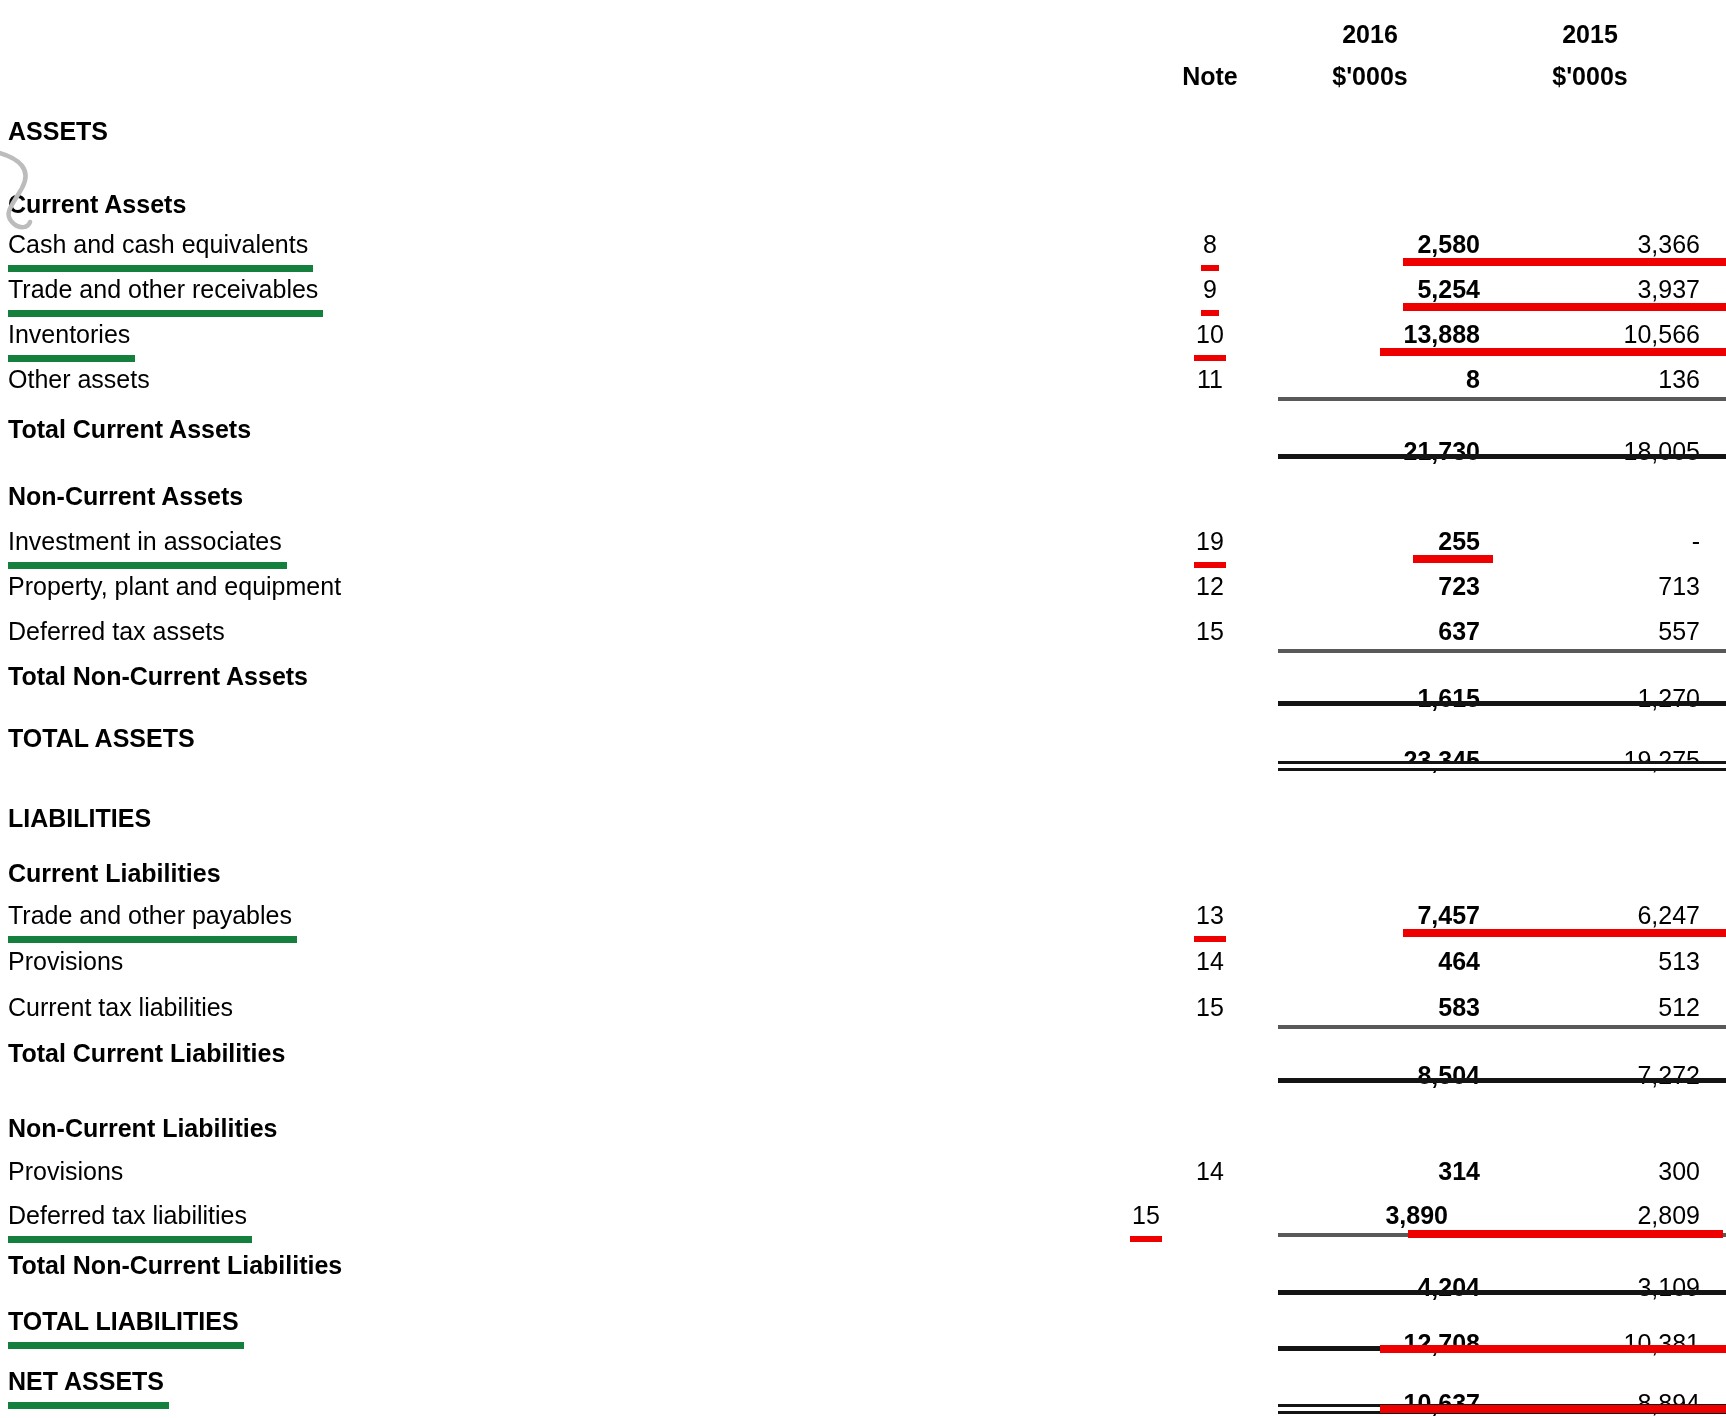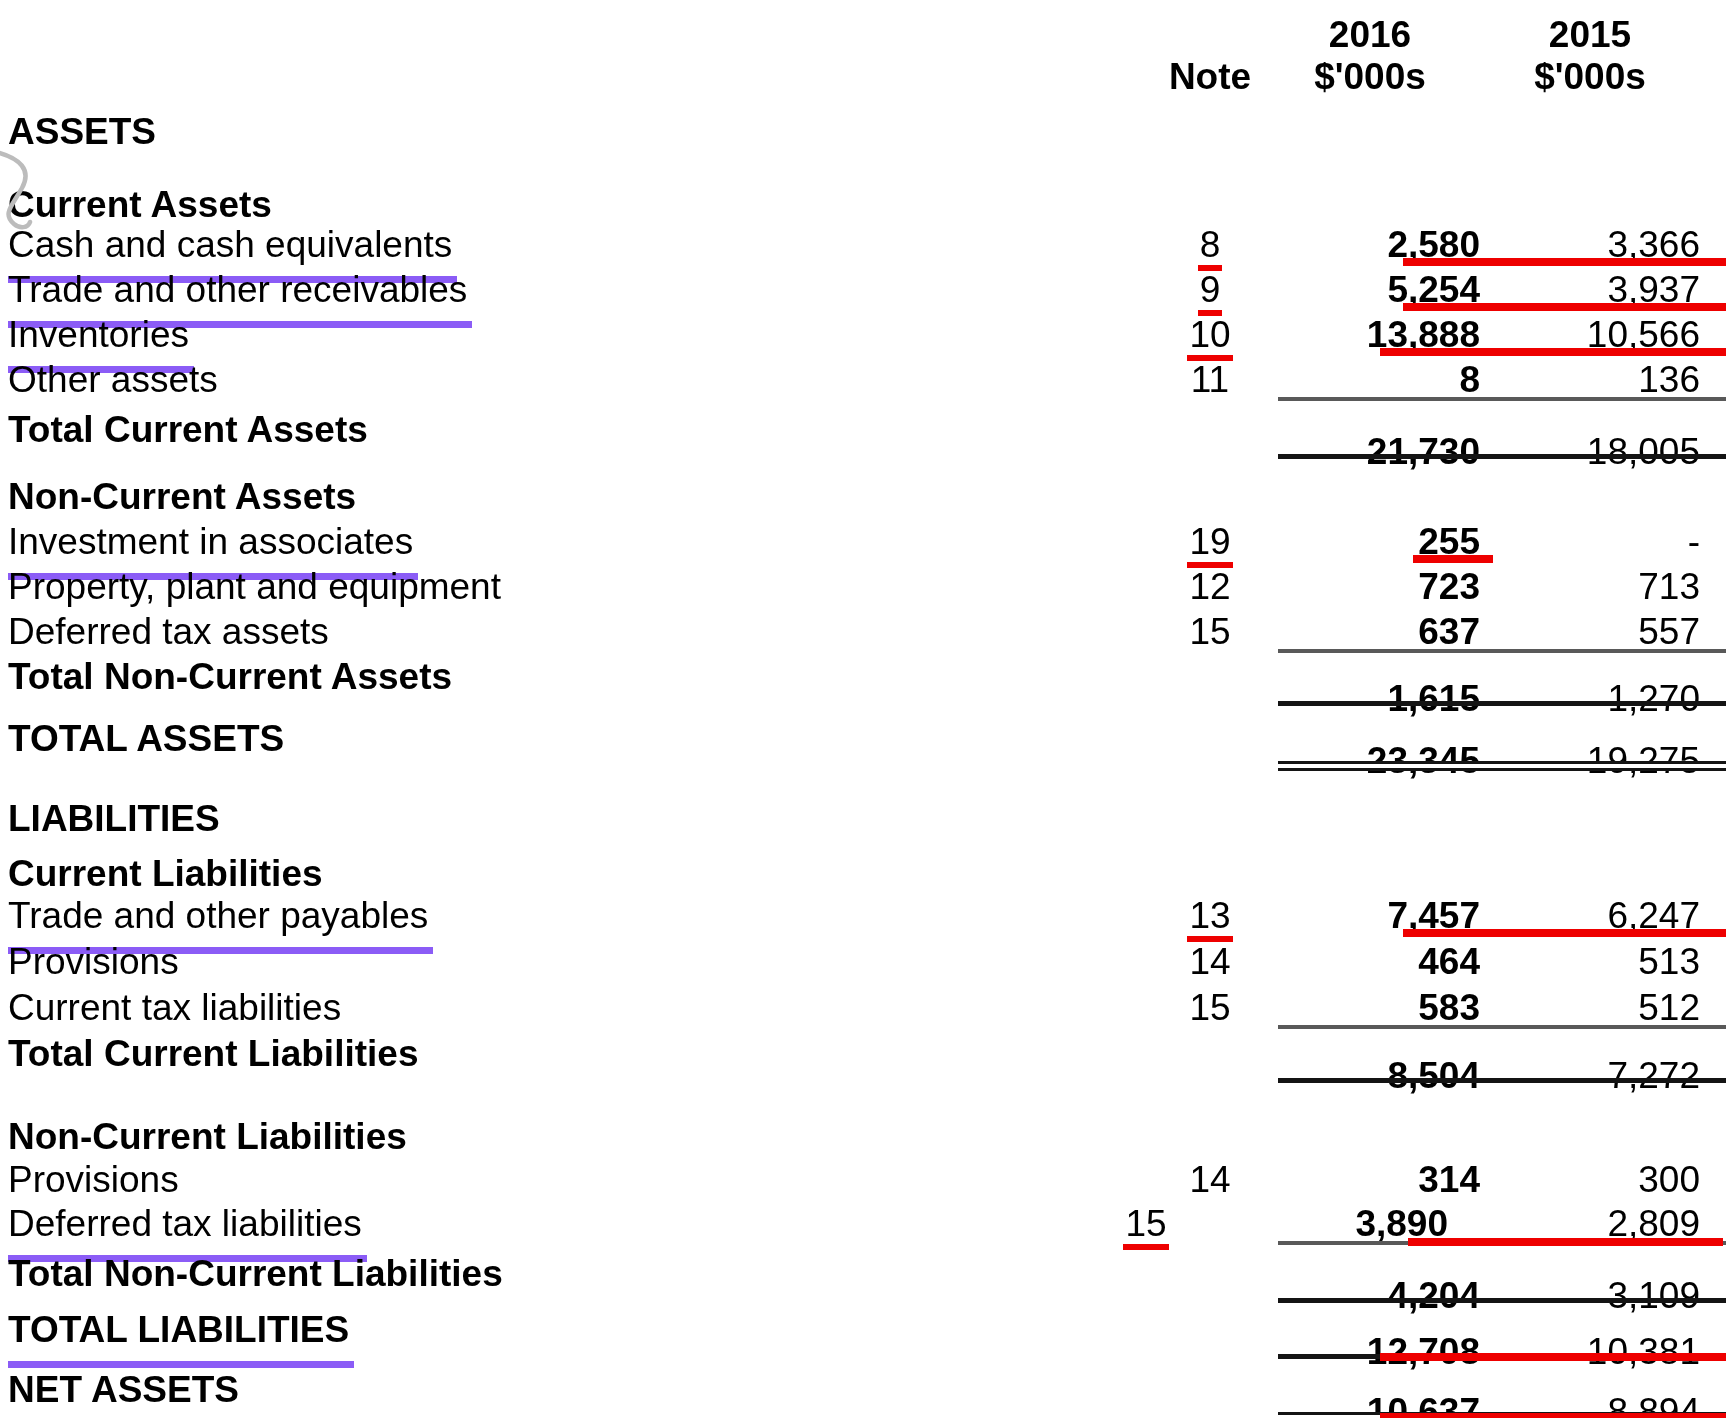--- a/index.html
+++ b/index.html
@@ -10,32 +10,32 @@
     overflow:hidden;
     font-family:"Liberation Sans", sans-serif;
     color:#000;
     box-sizing:border-box;
     padding:18px 26px 0 8px;
   }
   .row{
     position:relative;
     display:flex;
     align-items:flex-start;
-    font-size:37px;
+    font-size:25px;
     line-height:33px;
   }
   .c-label{flex:1 1 auto; min-width:0;}
   .c-note{flex:0 0 100px; text-align:center;}
   .c-val{flex:0 0 220px; text-align:right; white-space:nowrap;}
   .c-2016{font-weight:bold;}
   .row-heading .c-label, .row-total .c-label{font-weight:bold;}
   .hdr{font-weight:bold;}
   .hdr-center{text-align:center;}
   
-  .u-red{border-bottom:7px solid #8b5cf6; padding-bottom:15px; padding-right:5px; display:inline-block;}
+  .u-red{border-bottom:7px solid #15803d; padding-bottom:4px; padding-right:5px; display:inline-block;}
   .u-red-note{border-bottom:6px solid #ee0000; padding-bottom:4px; padding-left:2px; padding-right:2px; display:inline-block;}
   
   .row-total .c-val{position:relative; top:22px;}
   
   .rule{position:absolute; left:1270px; width:450px;}
   .rule-grey{top:34px; height:4px; background:#595959;}
   .rule-black{top:41px; height:5px; background:#141414; z-index:1;}
   .rule-double{top:39px; height:4px; border-top:3px solid #141414; border-bottom:3px solid #141414; background:#fff; z-index:1;}
   
   .numline{position:absolute; height:8px; background:#ee0000; z-index:2;}
@@ -53,21 +53,21 @@
   .row-item{height:45px;}
   #row-other-assets{height:50px;}
   #row-total-current-assets{height:67px;}
   #row-non-current-assets-heading{height:45px;}
   #row-total-non-current-assets{height:62px;}
   #row-total-assets{height:80px;}
   #row-liabilities-heading{height:55px;}
   #row-current-liabilities-heading{height:42px;}
   #row-trade-payables,#row-provisions-current,#row-current-tax-liabilities{height:46px;}
   #row-total-current-liabilities{height:75px;}
-  #row-non-current-liabilities-heading{height:43px;margin-top:8px;}
+  #row-non-current-liabilities-heading{height:43px;}
   #row-provisions-non-current{height:44px;}
   #row-deferred-tax-liabilities{height:50px;gap:32px;}
   #row-total-non-current-liabilities{height:56px;}
   #row-total-liabilities{height:60px;}
   #row-net-assets{height:55px;}
   
   #stray-mark{position:absolute; left:-6px; top:148px; z-index:3; pointer-events:none;}
 </style>
 </head>
 <body>

